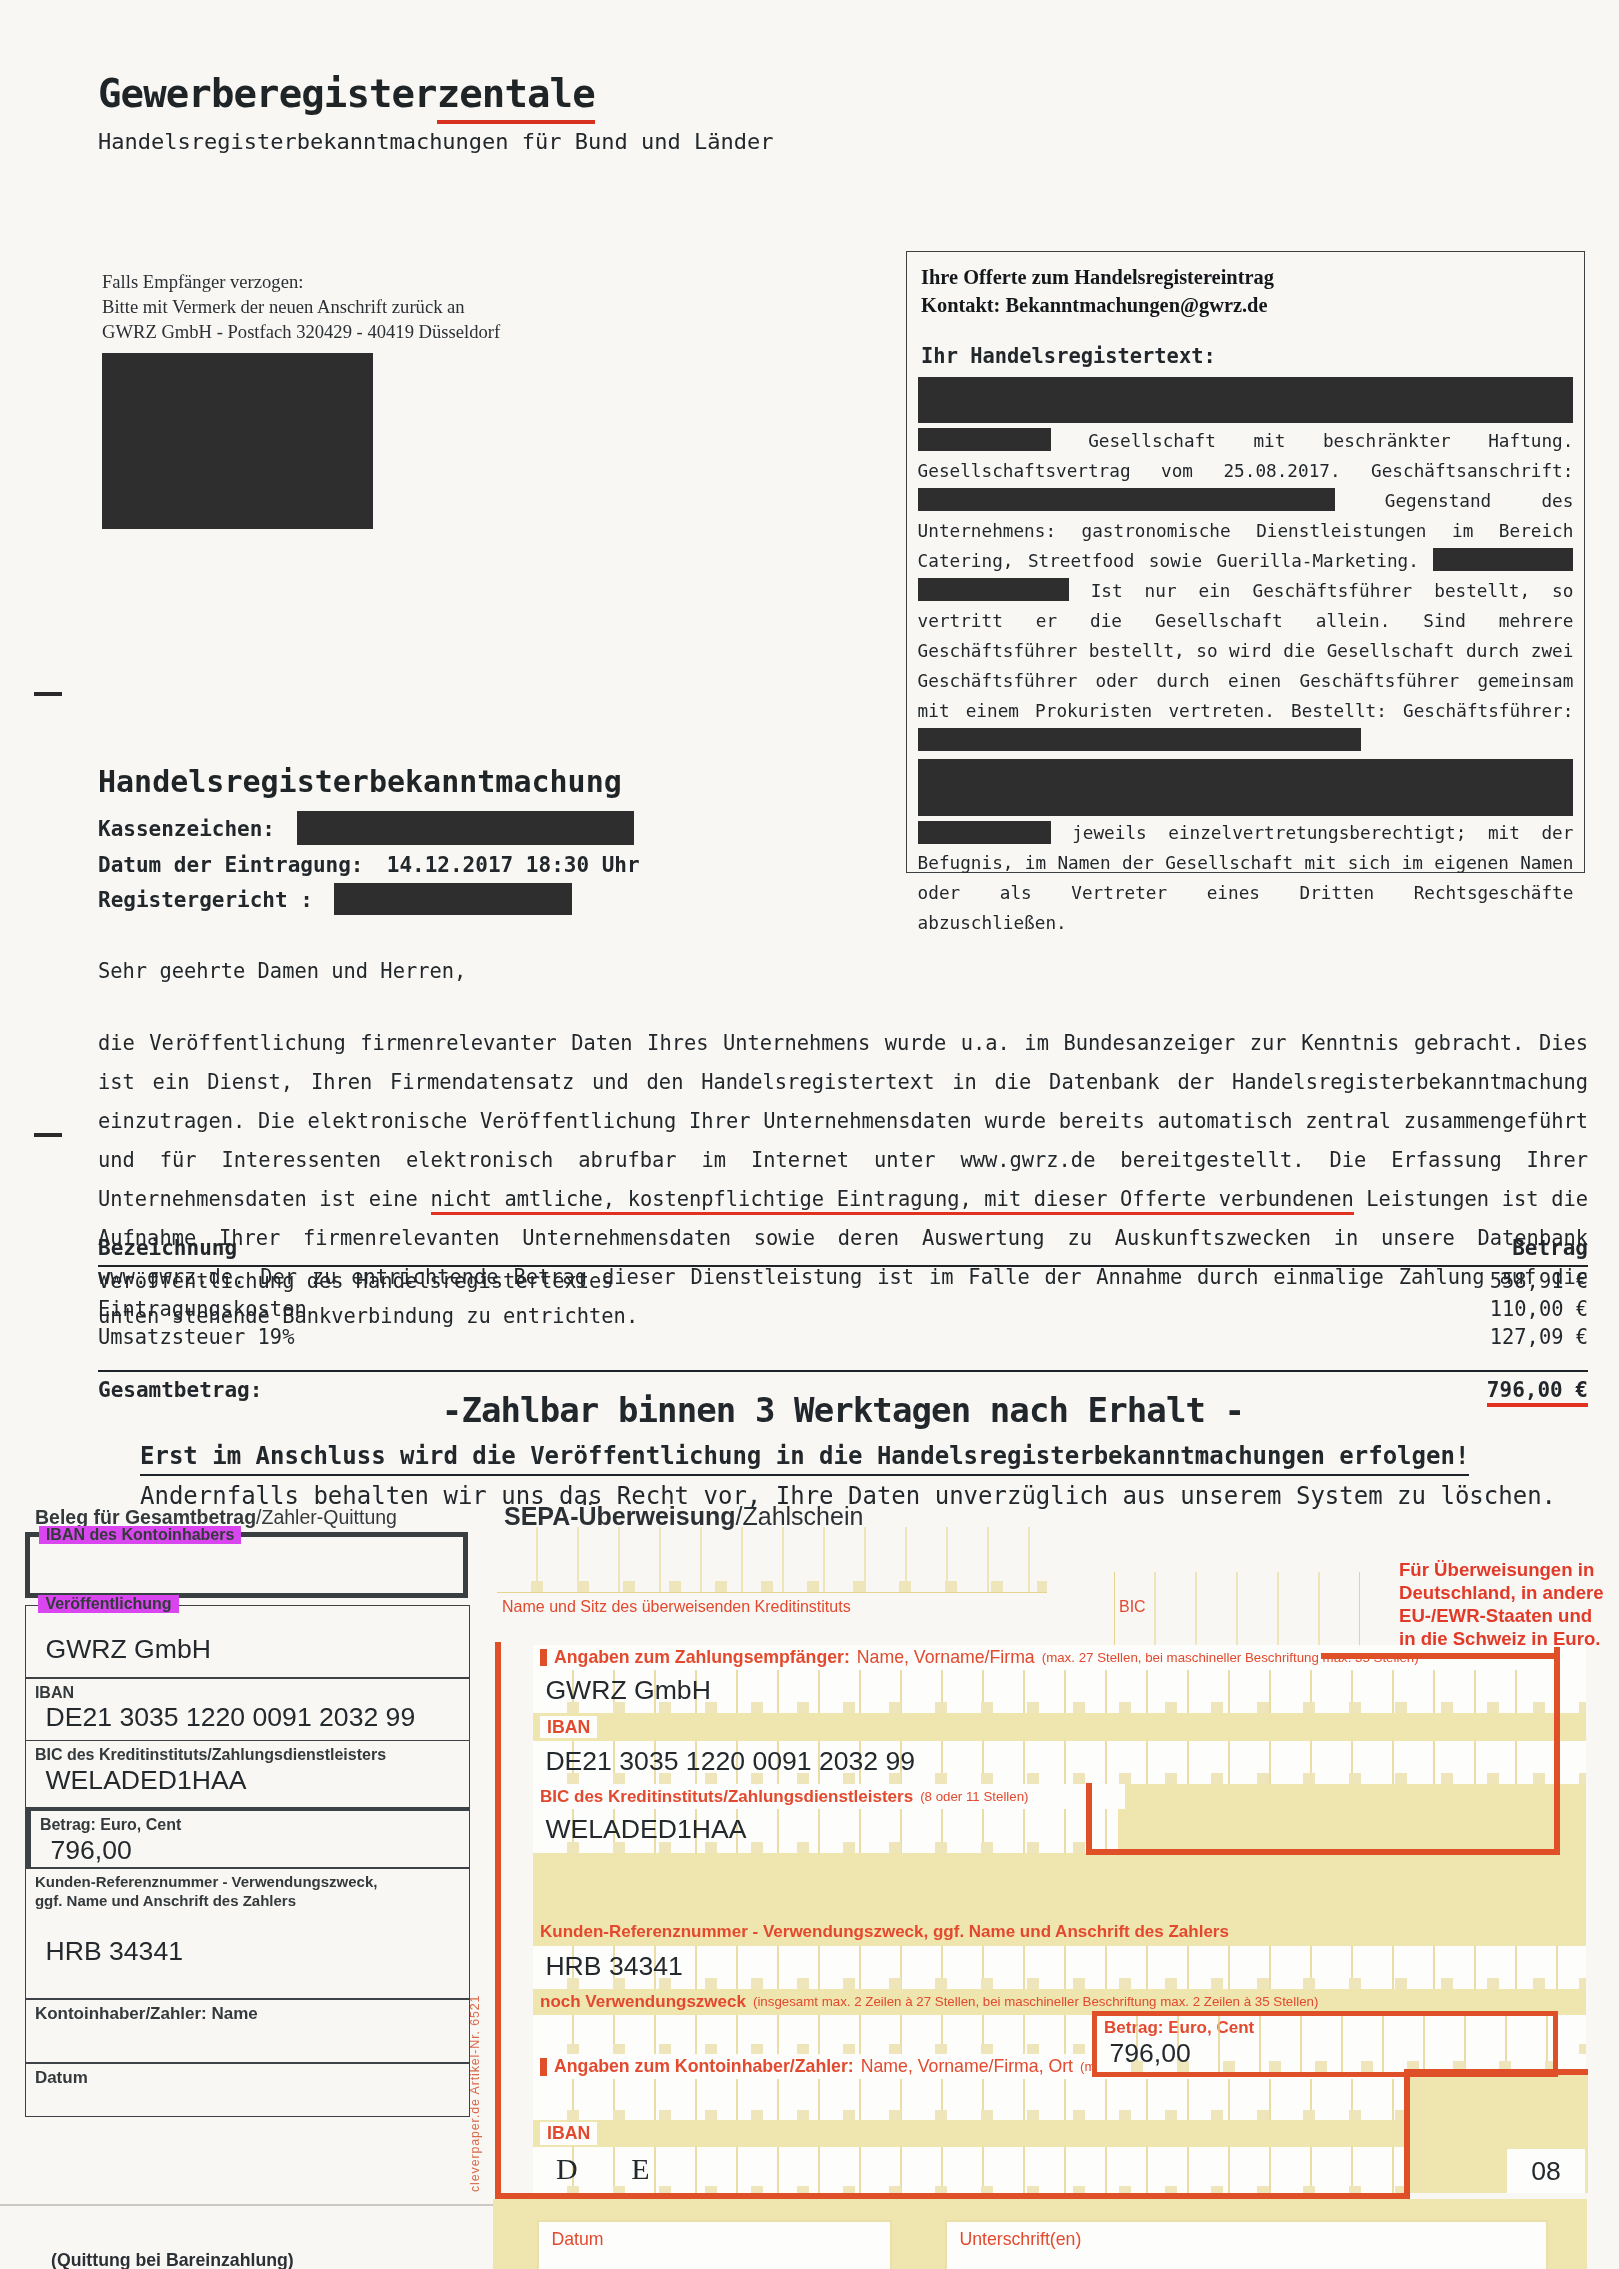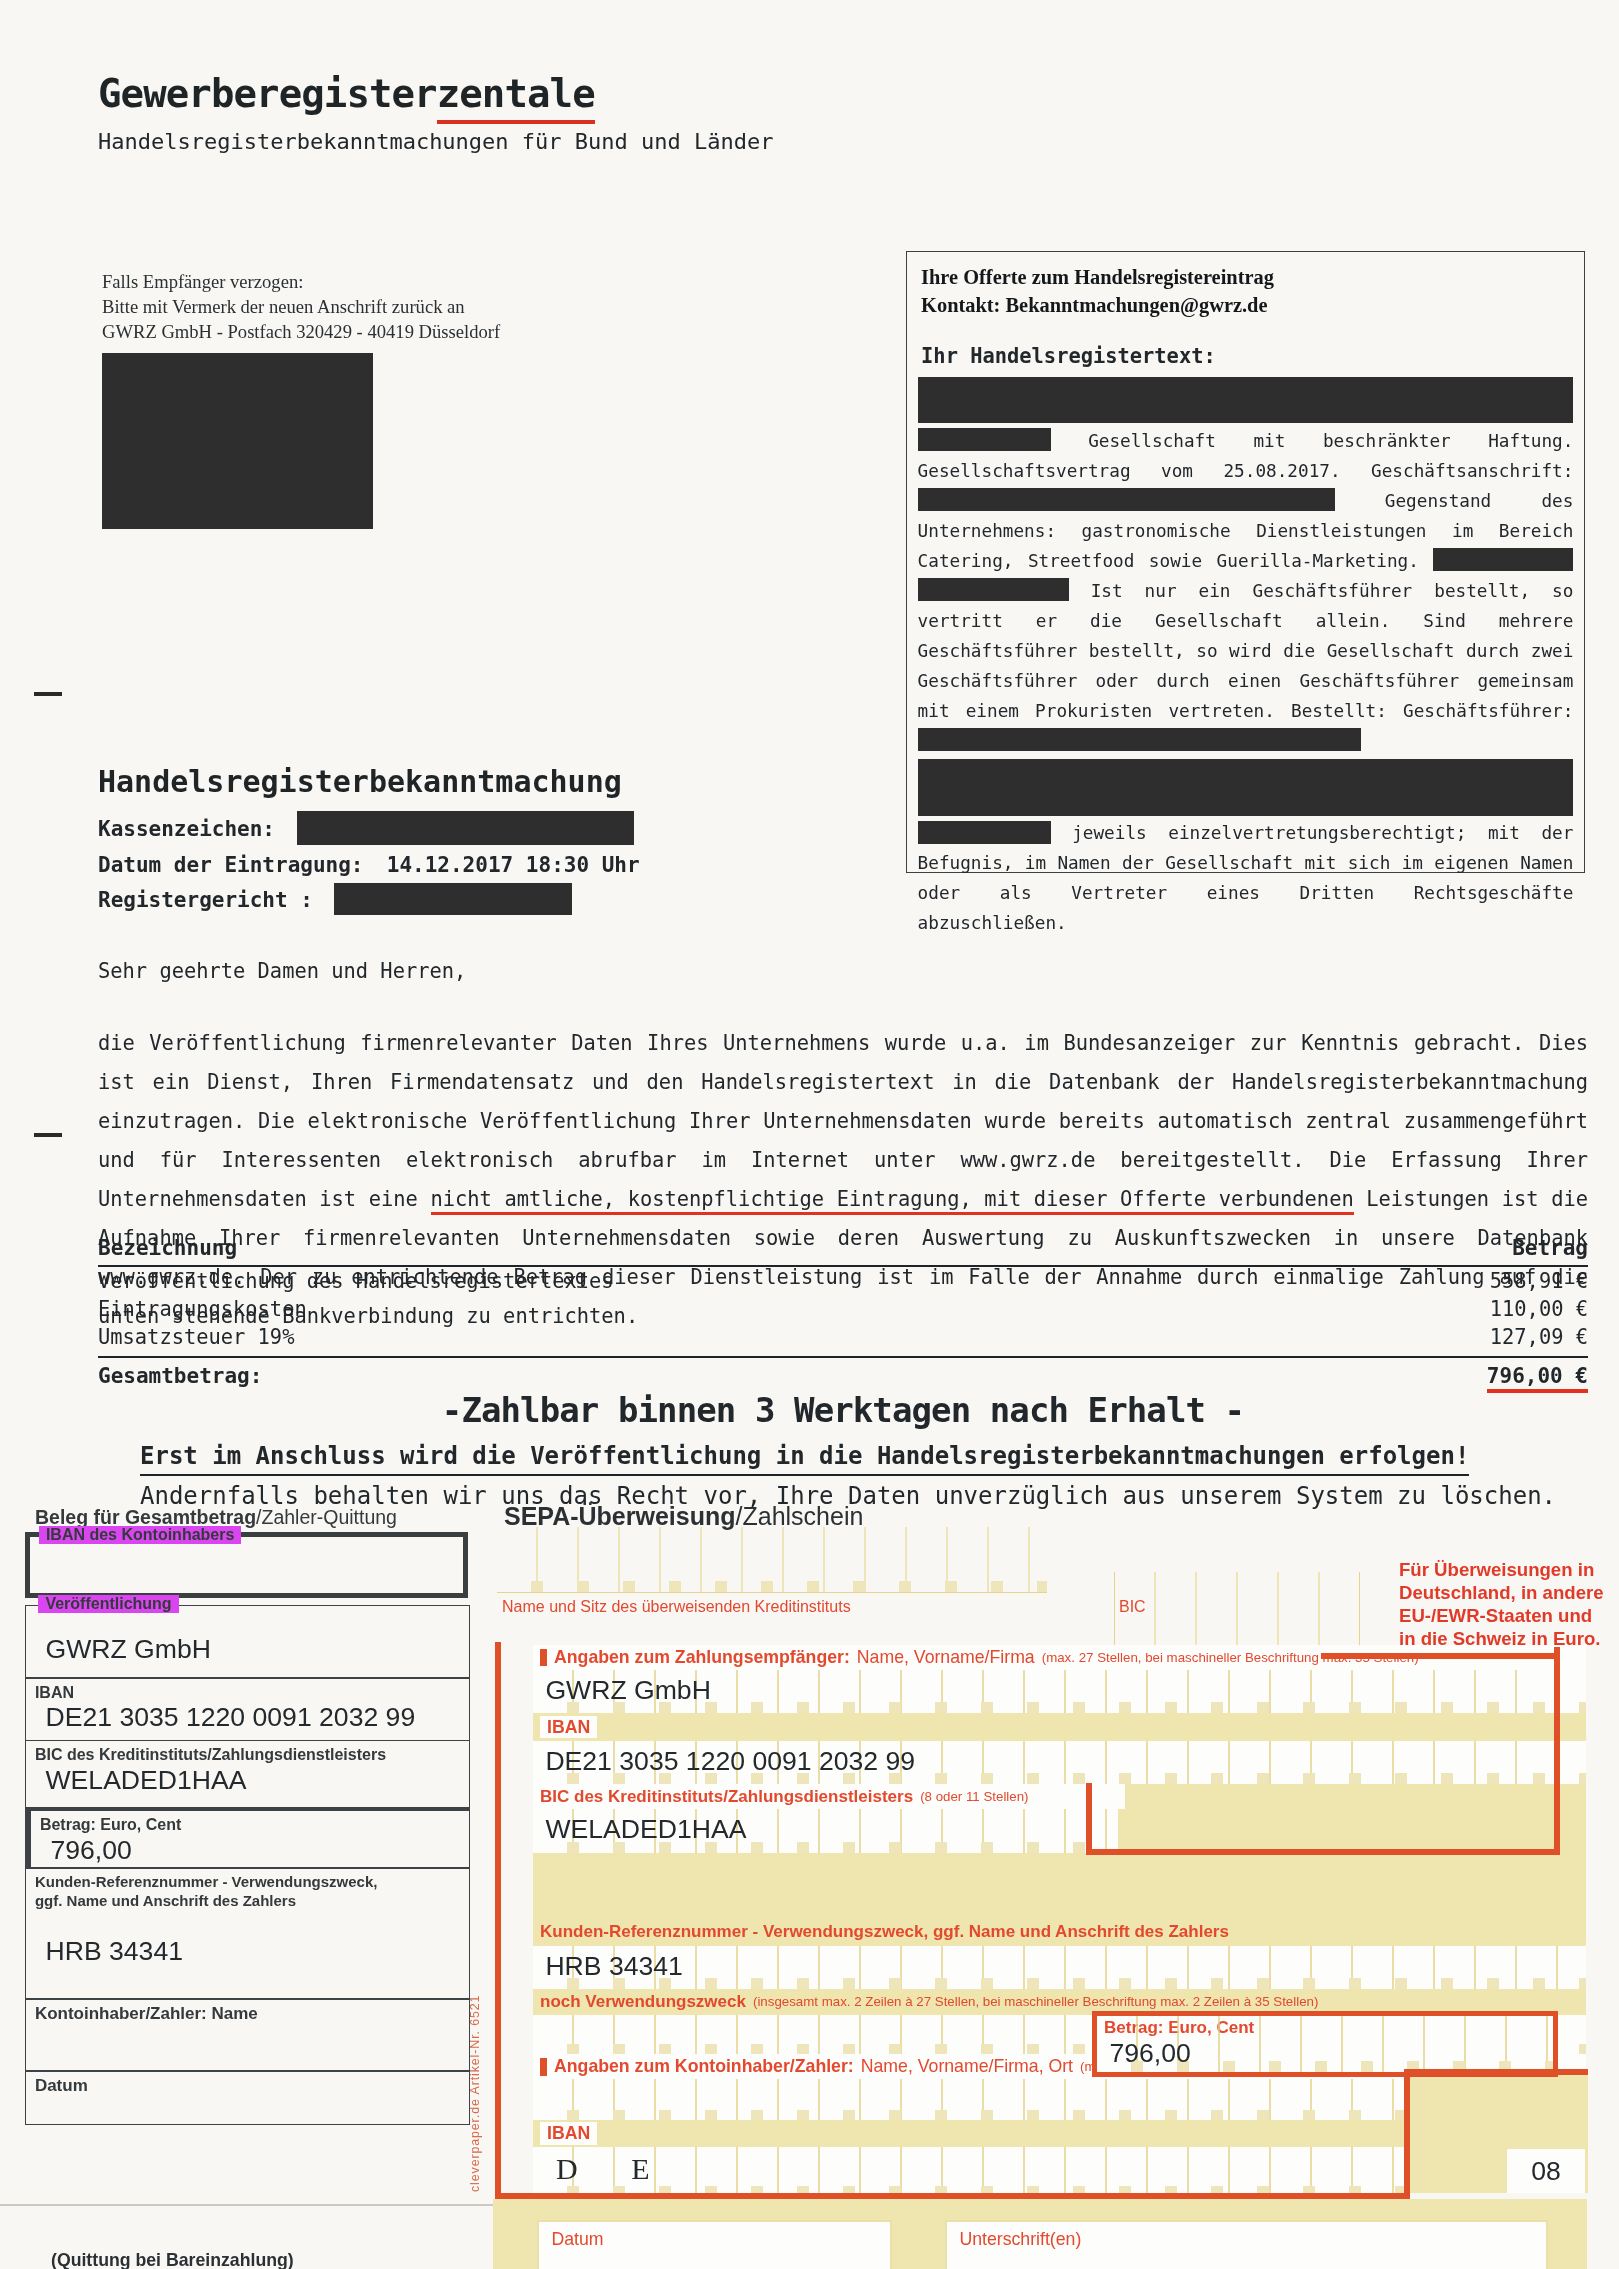--- a/index.html
+++ b/index.html
@@ -32,21 +32,21 @@
   
   .salutation{font-size:20.4px;}
   .letter-body{font-size:20.4px;line-height:39px;text-align:justify;margin-top:24px;}
   .mark-red{border-bottom:3.5px solid #e2321f;padding-bottom:0.9px;}
 
   
   .fees{font-size:20.4px;}
   .fee-head{display:flex;justify-content:space-between;font-weight:bold;font-size:21px;padding-bottom:5.3px;border-bottom:2.7px solid #1e2428;}
   .fee-row{display:flex;justify-content:space-between;line-height:28px;}
   .fee-total{display:flex;justify-content:space-between;font-weight:bold;font-size:21px;
-             border-top:2.7px solid #1e2428;padding-top:5.3px;margin-top:5px;}
+             border-top:2.7px solid #1e2428;padding-top:5.3px;margin-top:19px;}
   .total-amt{border-bottom:4.4px solid #e2321f;padding-bottom:1.8px;}
 
   
   .payable{font-size:34px;font-weight:bold;text-align:center;letter-spacing:-0.9px;}
   .publish{font-size:24px;font-weight:bold;border-bottom:2.7px solid #1e2428;padding-bottom:3.5px;display:inline-block;}
   .deleten{font-size:24px;}
   .stub-title{font-family:"Liberation Sans",sans-serif;font-size:19.5px;color:#34393c;white-space:nowrap;}
   .stub-title b{font-weight:bold;}
   .stub-box-thick{border:5.3px solid #393e41;box-sizing:border-box;}
   .chip{position:absolute;top:-11.5px;left:8.9px;background:#d946ef;padding:0 7px;
@@ -199,21 +199,21 @@
       <div class="stub-value">WELADED1HAA</div>
     </div>
     <div class="stub-row" style="height:62px;border-left-width:6.2px;border-top-width:4.4px;">
       <div class="stub-label">Betrag: Euro, Cent</div>
       <div class="stub-value">796,00</div>
     </div>
     <div class="stub-row" style="height:133px;">
       <div class="stub-label" style="font-weight:bold;font-size:15px;width:372px;white-space:normal;">Kunden-Referenznummer - Verwendungszweck, ggf. Name und Anschrift des Zahlers</div>
       <div class="stub-value" style="margin-top:25px;">HRB 34341</div>
     </div>
-    <div class="stub-row" style="height:74px;">
+    <div class="stub-row" style="height:66px;">
       <div class="stub-label" style="font-size:17px;">Kontoinhaber/Zahler: Name</div>
     </div>
     <div class="stub-row" style="height:55px;">
       <div class="stub-label" style="font-size:17px;">Datum</div>
     </div>
   </div>
 
   <div class="abs stub-footer" style="left:51px;top:2250px;">(Quittung bei Bareinzahlung)</div>
 
   <div class="abs sepa-title" style="left:504px;top:1502px;"><b>SEPA-Überweisung</b><span>/Zahlschein</span></div>

